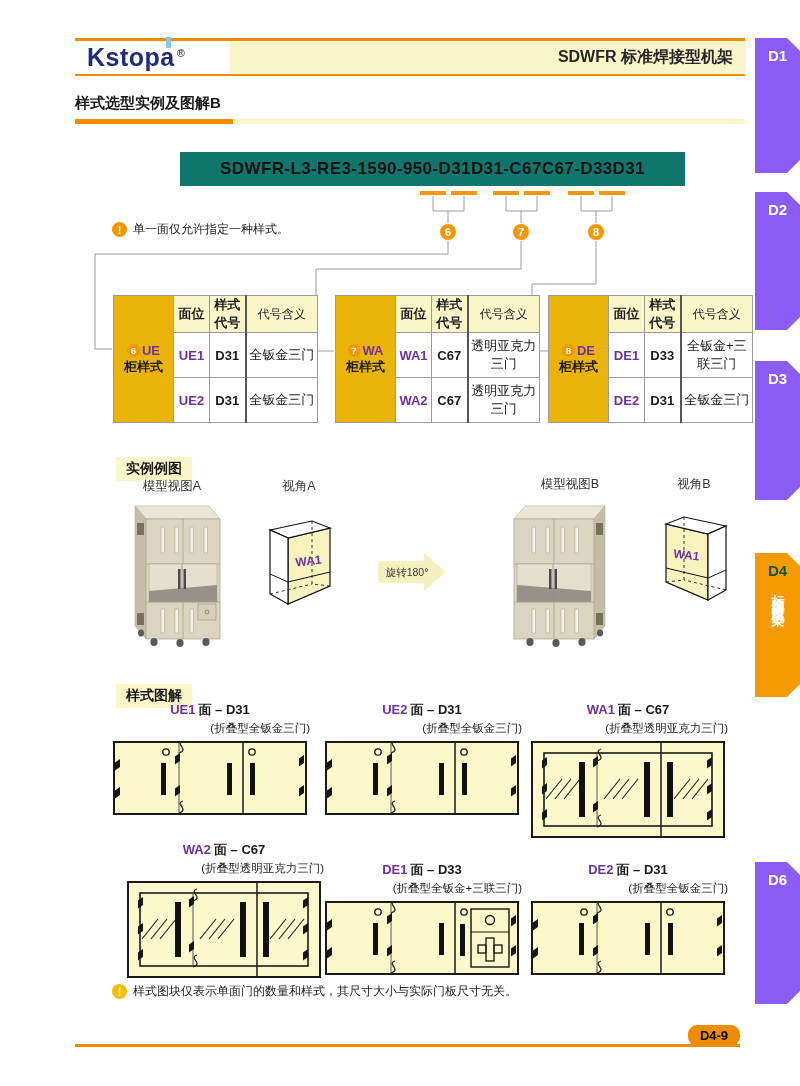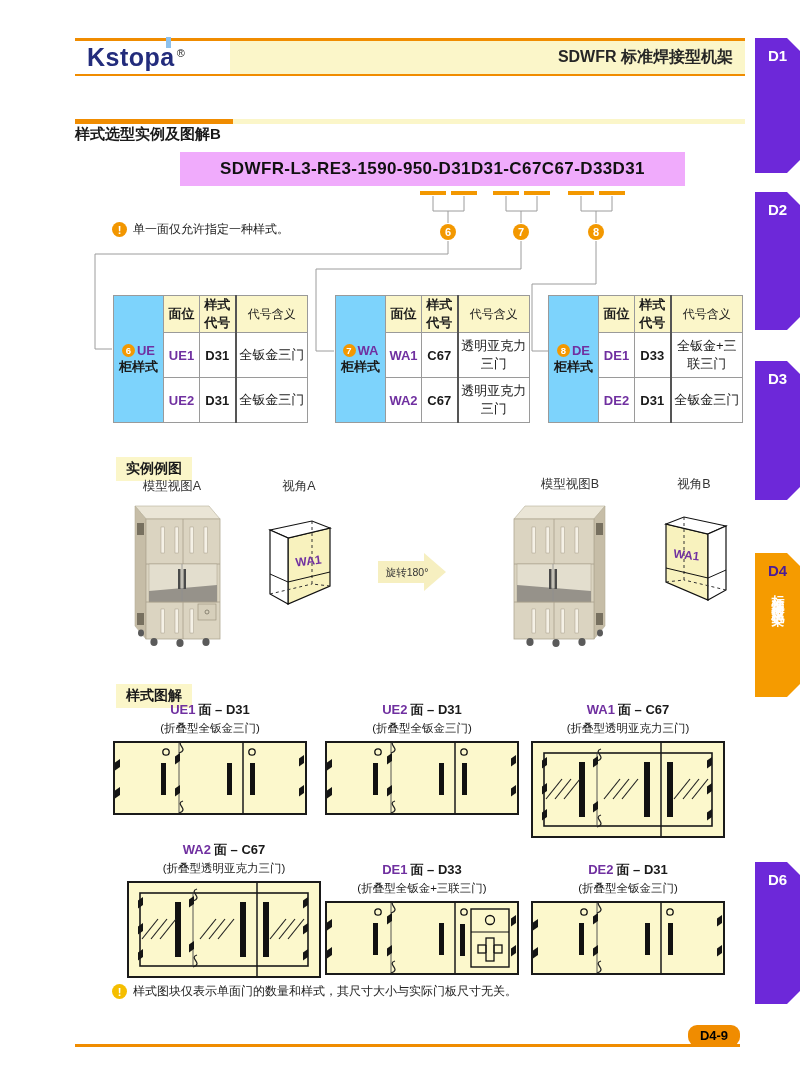--- a/index.html
+++ b/index.html
@@ -11,71 +11,71 @@
   .header { position:absolute; left:75px; top:38px; width:670px; height:38px;
             border-top:3px solid #F08C00; border-bottom:2px solid #F08C00; display:flex; }
   .logo-box { width:155px; background:#fff; display:flex; align-items:center; padding-left:12px; }
   .logo { position:relative; font-size:25px; font-weight:800; color:#232C7C; letter-spacing:0.5px; }
   .logo .tick { position:absolute; right:14px; top:-6px; width:5px; height:11px; background:#8EC1EC; }
   .logo sup { font-size:11px; color:#222; font-weight:400; margin-left:2px; }
   .header-band { flex:1; background:#FBF6C9; display:flex; align-items:center; justify-content:flex-end;
                  padding-right:12px; font-size:16px; font-weight:bold; color:#262626; }
 
   
-  .sec-title { position:absolute; left:75px; top:94px; font-size:15px; font-weight:bold;margin-top:31px; }
+  .sec-title { position:absolute; left:75px; top:94px; font-size:15px; font-weight:bold; }
   .sec-underbar { position:absolute; left:75px; top:119px; width:670px; height:5px;
                   background:linear-gradient(to right,#F08C00 0,#F08C00 158px,#FBF6C9 158px,#FBF6C9 100%); }
 
   
-  .code-box { position:absolute; left:180px; top:152px; width:505px; height:34px; background:#f0abfc;
+  .code-box { position:absolute; left:180px; top:152px; width:505px; height:34px; background:#0f766e;
               display:flex; align-items:center; justify-content:center; font-size:17px; font-weight:bold;
               letter-spacing:0.4px; color:#111; }
   .ubar { position:absolute; top:191px; width:26px; height:4px; background:#F39800; }
 
   .lines-overlay { position:absolute; left:0; top:0; width:800px; height:1086px; pointer-events:none; }
 
   .callout { position:absolute; width:16px; height:16px; border-radius:50%; background:#F39800; color:#fff;
              font-size:11px; font-weight:bold; display:flex; align-items:center; justify-content:center; }
 
   .note { position:absolute; display:flex; align-items:center; gap:6px; font-size:12px; color:#222; }
   .bang { width:15px; height:15px; border-radius:50%; color:#fff; font-size:11px; font-weight:bold;
           display:flex; align-items:center; justify-content:center; flex:0 0 15px; }
   .bang.orange { background:#F29600; }
   .bang.yellow { background:#F5BE00; }
 
   
   .vtable { position:absolute; top:295px; border-collapse:collapse; }
   .vtable td, .vtable th { border:1px solid #9a9a9a; text-align:center; vertical-align:middle; }
-  .vtable .rowhead { width:50px; background:#7dd3fc; font-size:13px; font-weight:bold; }
+  .vtable .rowhead { width:60px; background:#eab308; font-size:13px; font-weight:bold; }
   .vtable th { background:#FBF6C9; font-size:13px; height:32px; }
   .vtable .c1 { width:36px; } .vtable .c2 { width:36px; } .vtable .c3 { width:72px; }
   .vtable td.cell { background:#fff; height:45px; font-size:13px; }
   .vtable .meaning { border-left:2px solid #555; font-size:12px; font-weight:normal; padding:0 2px; }
   .vtable .face-code { color:#7030A0; font-weight:bold; }
   .vtable .style-code { font-weight:bold;margin-left:28px; }
   .rh-circ { display:inline-flex; width:13px; height:13px; border-radius:50%; background:#F39800; color:#fff;
              font-size:9.5px; font-weight:bold; align-items:center; justify-content:center; vertical-align:1px; }
   .rh-code { color:#7030A0; margin-left:2px; }
 
   .tag-label { position:absolute; background:#FBF6C9; font-size:14px; font-weight:bold; padding:3px 10px;margin-top:17px; }
   .fig-label { position:absolute; font-size:12.5px; color:#333; transform:translateX(-50%); white-space:nowrap; }
 
   .panel { position:absolute; width:200px; text-align:center; }
   .panel .ptitle { font-size:13px; font-weight:bold; }
   .panel .ptitle .pface { color:#7030A0; margin-right:3px; }
-  .panel .psub { font-size:11.5px; margin-top:2px; }
+  .panel .psub { font-size:11.5px; margin-top:2px;text-align:right; }
   .panel svg { margin-top:5px; }
 
   
-  .tab { position:absolute; left:755px; width:45px; background:#6d28d9;
+  .tab { position:absolute; left:755px; width:45px; background:#8b5cf6;
          clip-path:polygon(0 0,calc(100% - 13px) 0,100% 13px,100% calc(100% - 13px),calc(100% - 13px) 100%,0 100%);
          display:flex; flex-direction:column; align-items:center; padding-top:9px; }
   .tab .tlabel { color:#fff; font-size:15px; font-weight:bold; }
   .tab.active { background:#F59B00; }
-  .tab.active .tlabel { color:#4c1d95; }
+  .tab.active .tlabel { color:#14532d; }
   .tab-sub { writing-mode:vertical-rl; color:#fff; font-size:13px; font-weight:bold;
              letter-spacing:3px; margin-top:5px; }
 
   .footer-line { position:absolute; left:75px; top:1044px; width:665px; height:3px; background:#F08C00; }
   .page-badge { position:absolute; left:688px; top:1025px; width:52px; height:21px; background:#F08C00;
                 border-radius:9px; color:#000000; font-size:13px; font-weight:bold;
                 display:flex; align-items:center; justify-content:center; }
 </style>
 </head>
 <body>

